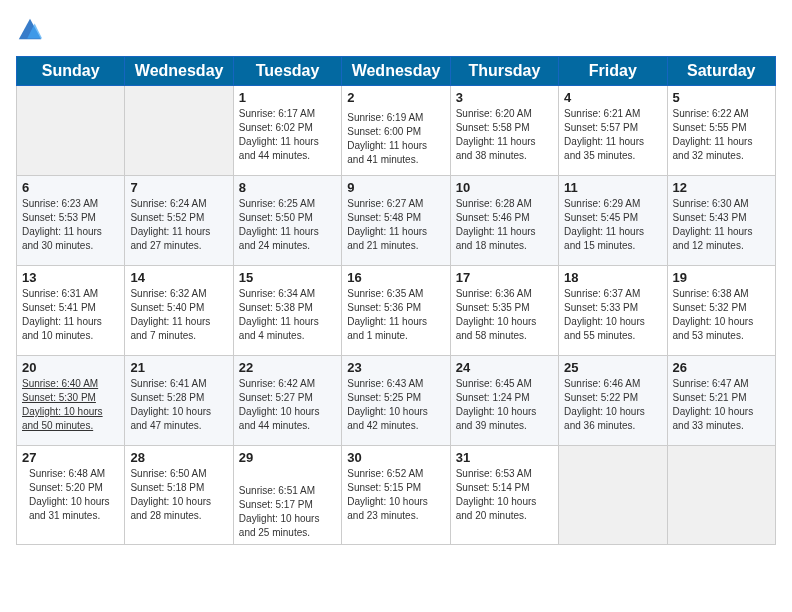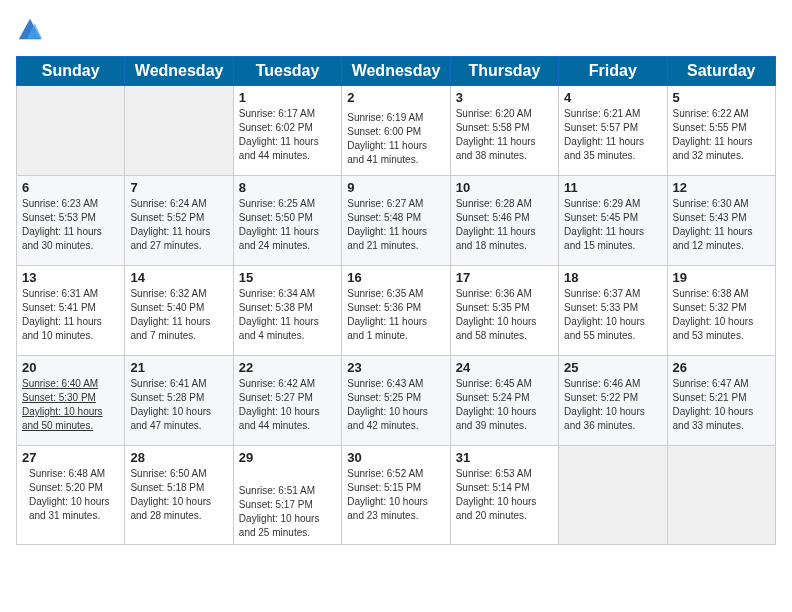--- a/index.html
+++ b/index.html
@@ -266,21 +266,21 @@
         </td>
         <td>
           <span class="day-num">23</span>
           <div class="day-detail" style="white-space: pre-line;">Sunrise: 6:43 AM
 Sunset: 5:25 PM
 Daylight: 10 hours and 42 minutes.</div>
         </td>
         <td>
           <span class="day-num">24</span>
           <div class="day-detail" style="white-space: pre-line;">Sunrise: 6:45 AM
-Sunset: 5:24 PM
+Sunset: 1:24 PM
 Daylight: 10 hours and 39 minutes.</div>
         </td>
         <td>
           <span class="day-num">25</span>
           <div class="day-detail" style="white-space: pre-line;">Sunrise: 6:46 AM
 Sunset: 5:22 PM
 Daylight: 10 hours and 36 minutes.</div>
         </td>
         <td>
           <span class="day-num">26</span>

